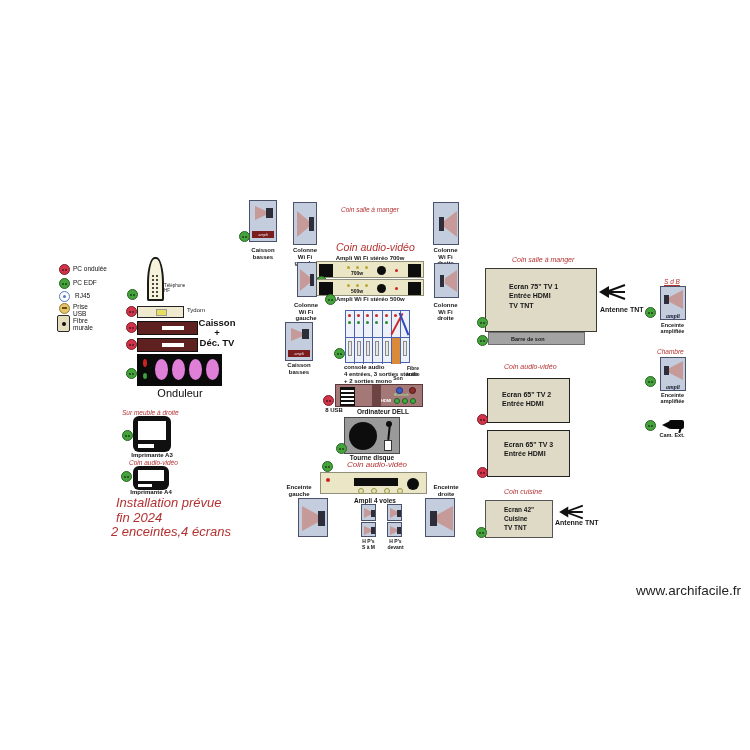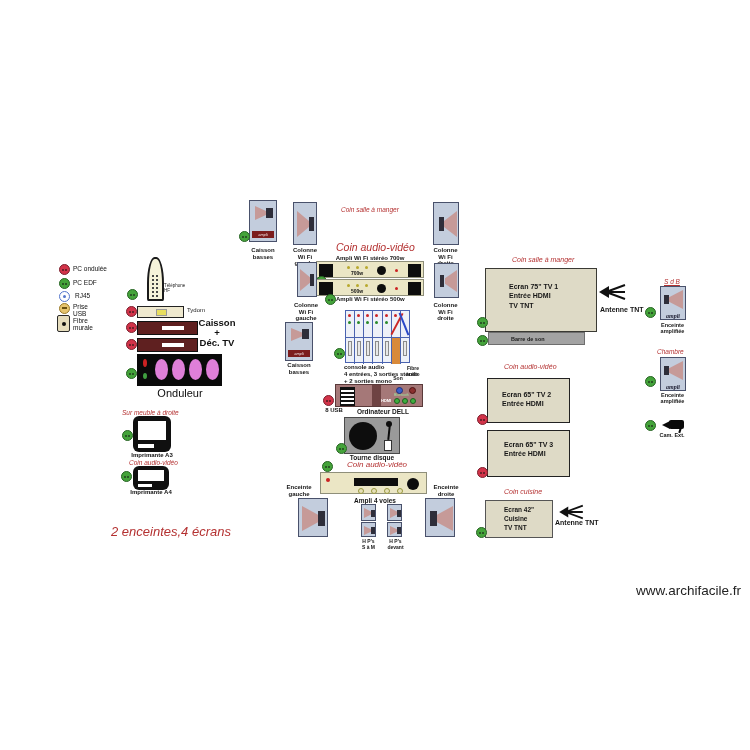--- a/index.html
+++ b/index.html
@@ -104,20 +104,22 @@
   <div class="abs" style="left:130px;top:452px;width:44px;text-align:center;font-size:6px;font-weight:700">Imprimante A3</div>
 
   <div class="rtext" style="left:129px;top:459px;font-size:6.5px">Coin audio-vidéo</div>
   <div class="printer" style="left:133px;top:466px;width:36px;height:24px">
     <div class="pwin" style="left:5px;top:4px;right:5px;height:11px"></div>
     <div class="pwin" style="left:5px;bottom:3px;width:14px;height:3px"></div>
   </div>
   <span class="outlet green" style="left:121px;top:471px"></span>
   <div class="abs" style="left:129px;top:489px;width:44px;text-align:center;font-size:6px;font-weight:700">Imprimante A4</div>
 
+  <div class="rtext ml" style="left:116px;top:496px;font-size:13px;line-height:1.15">Installation prévue
+fin 2024</div>
   <div class="rtext" style="left:111px;top:525px;font-size:13px">2 enceintes,4 écrans</div>
 
   <div class="spk" style="left:249px;top:200px;width:28px;height:42px">
     <div class="cone" style="left:5px;top:5px;width:11px;height:14px;clip-path:polygon(0 0,100% 35%,100% 65%,0 100%)"></div>
     <div class="driver" style="left:16px;top:7px;width:7px;height:10px"></div>
     <div class="badge" style="left:2px;right:2px;bottom:3px;height:7px;font-size:4px;line-height:7px">ampli basses</div>
   </div>
   <span class="outlet green" style="left:239px;top:231px"></span>
   <div class="lbl" style="left:247px;top:247px;width:32px;font-size:6px">Caisson
 basses</div>

